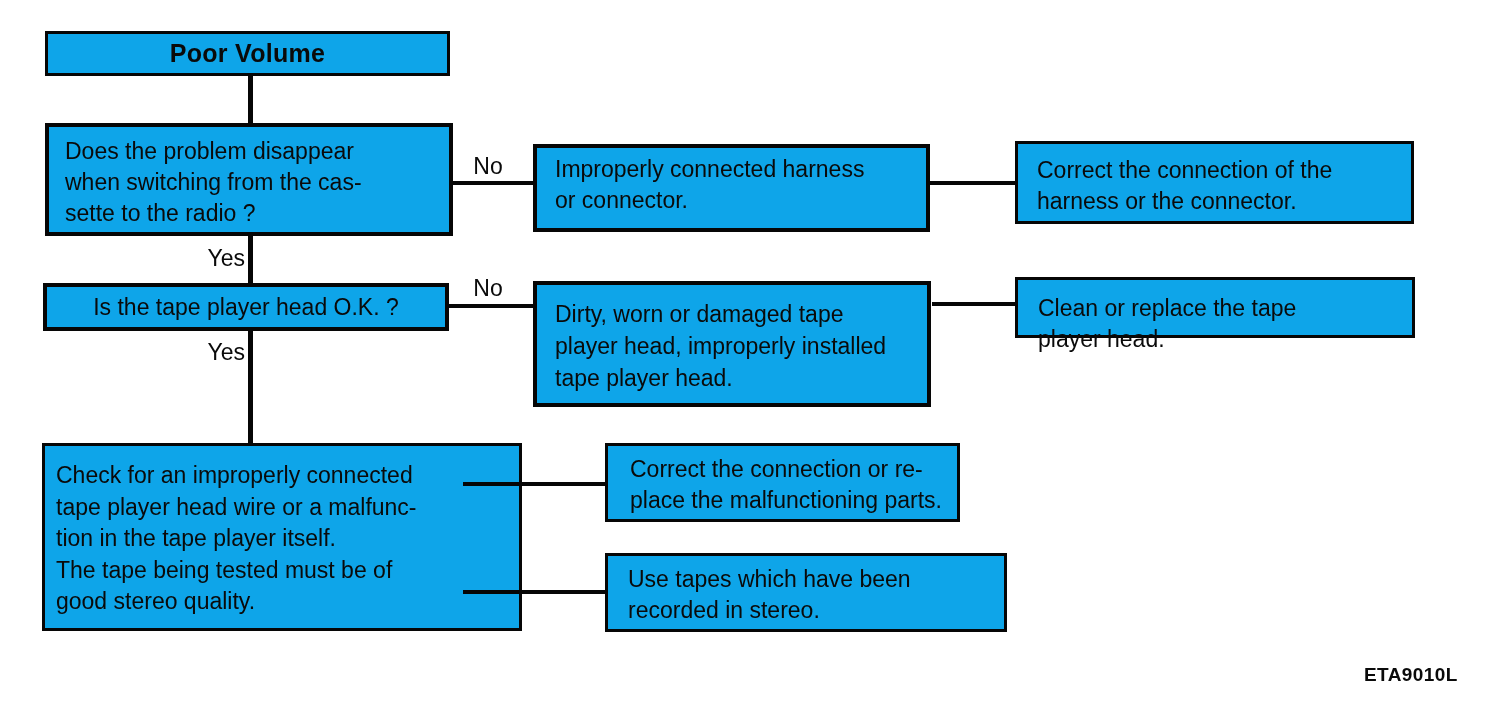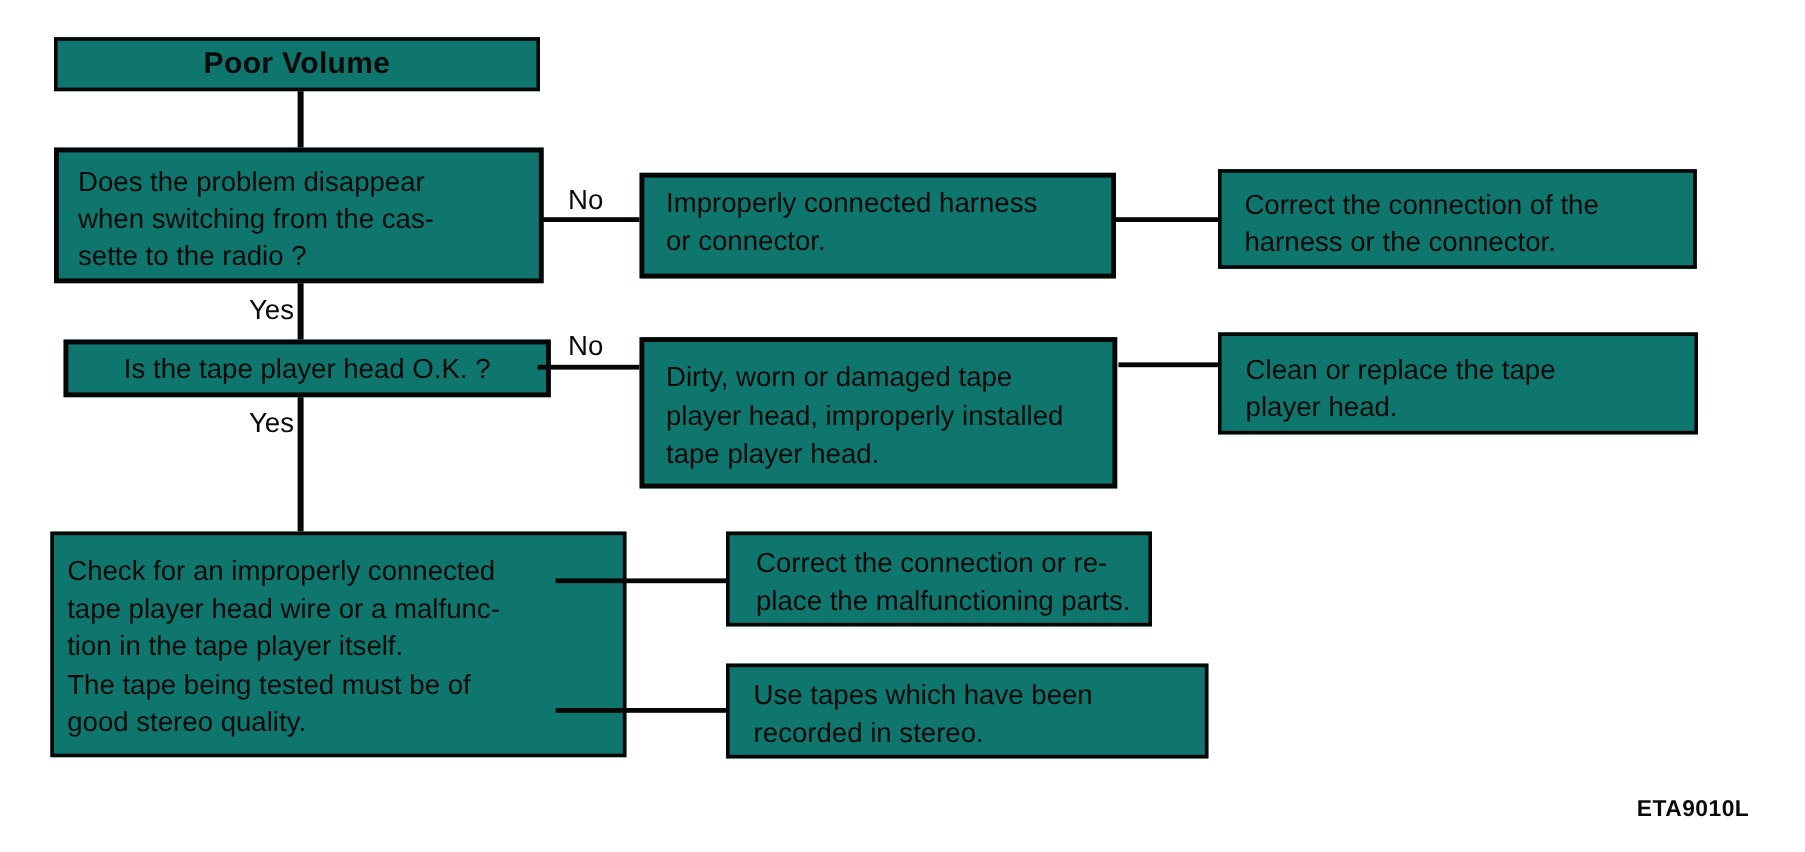--- a/index.html
+++ b/index.html
@@ -13,41 +13,40 @@
     height: 710px;
     background: #ffffff;
     font-family: "Liberation Sans", sans-serif;
     color: #0a0a0a;
     overflow: hidden;
   }
   .node {
     position: absolute;
     box-sizing: border-box;
     border: 3px solid #060606;
-    background: #0f766e;
+    background: #0ea5e9;
     font-size: 23px;
     line-height: 31px;
     white-space: pre-line;
   }
   .b4 { border-width: 4px; }
   .title-node {
     display: flex;
     align-items: center;
     justify-content: center;
     font-weight: bold;
     font-size: 25px;
     white-space: nowrap;
     letter-spacing: 0.3px;
   }
   .center-node {
     display: flex;
     align-items: center;
     justify-content: center;
     white-space: nowrap;
-    margin-left: 10px;
   }
   .line {
     position: absolute;
     background: #060606;
   }
   .branch-label {
     position: absolute;
     font-size: 23px;
     line-height: 26px;
   }
@@ -91,21 +90,21 @@
 
   <div class="branch-label align-center" style="left:458px; top:275px; width:60px;">No</div>
   <div class="line" style="left:448px; top:304px; width:85px; height:4px;"></div>
 
   <div class="node b4" style="left:533px; top:281px; width:398px; height:126px; padding:13px 6px 0 18px; line-height:32px;">Dirty, worn or damaged tape
 player head, improperly installed
 tape player head.</div>
 
   <div class="line" style="left:932px; top:302px; width:83px; height:4px;"></div>
 
-  <div class="node" style="left:1015px; top:277px; width:400px; height:85px; padding:13px 6px 0 20px;">Clean or replace the tape
+  <div class="node" style="left:1015px; top:277px; width:400px; height:61px; padding:13px 6px 0 20px;">Clean or replace the tape
 player head.</div>
 
   <div class="branch-label align-right" style="left:175px; top:339px; width:70px;">Yes</div>
   <div class="line" style="left:248px; top:331px; width:5px; height:112px;"></div>
 
   <div class="node" style="left:42px; top:443px; width:480px; height:188px; padding:14px 4px 0 11px; line-height:31.5px;">Check for an improperly connected
 tape player head wire or a malfunc-
 tion in the tape player itself.
 The tape being tested must be of
 good stereo quality.</div>

